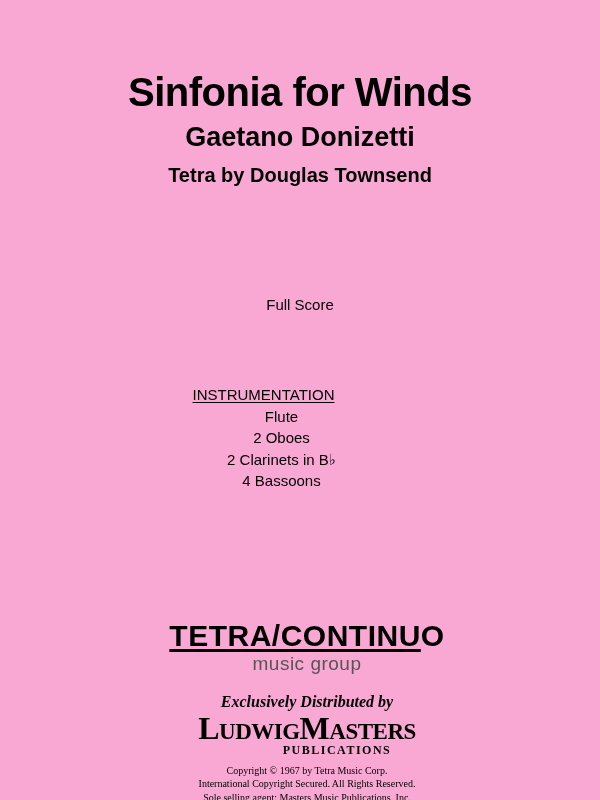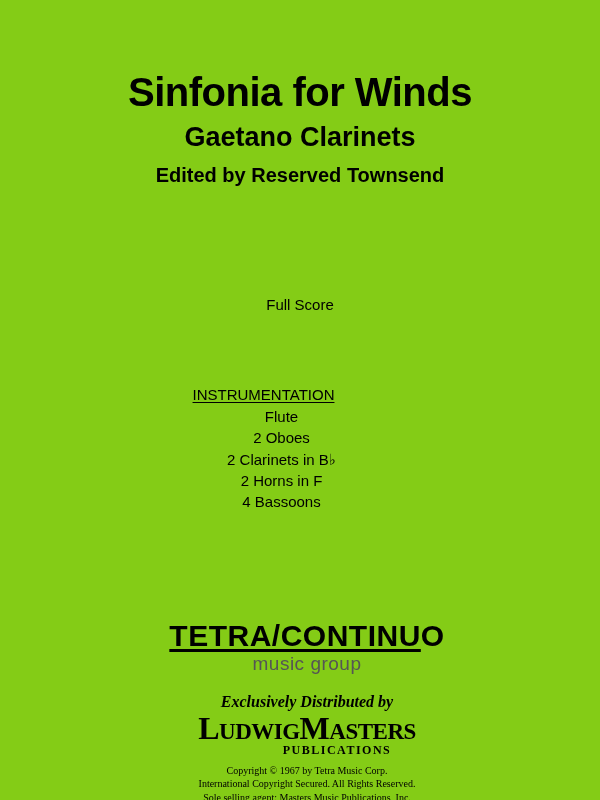--- a/index.html
+++ b/index.html
@@ -11,21 +11,21 @@
     width: 600px;
     height: 800px;
     font-family: "Liberation Sans", sans-serif;
     color: #000000;
     overflow: hidden;
   }
   .page {
     position: relative;
     width: 600px;
     height: 800px;
-    background: #84cc16;
+    background: #f9a8d4;
   }
 
   
   .title-block {
     position: absolute;
     top: 70px;
     left: 0;
     width: 600px;
     text-align: center;
   }
@@ -164,33 +164,32 @@
     white-space: nowrap;
   }
 </style>
 </head>
 <body>
 
 <div class="page">
 
   <div class="title-block">
     <div class="work-title">Sinfonia for Winds</div>
-    <div class="composer">Gaetano Clarinets</div>
-    <div class="editor">Edited by Reserved Townsend</div>
+    <div class="composer">Gaetano Donizetti</div>
+    <div class="editor">Tetra by Douglas Townsend</div>
   </div>
 
   <div class="score-type">Full Score</div>
 
   <div class="instrumentation">
     <div class="instr-heading">INSTRUMENTATION</div>
     <ul class="instr-list">
       <li>Flute</li>
       <li>2 Oboes</li>
       <li><span>2 Clarinets in B</span><span class="flat-sign">♭</span></li>
-      <li>2 Horns in F</li>
       <li>4 Bassoons</li>
     </ul>
   </div>
 
   <div class="publisher">
     <div class="tetra-line"><span class="underlined">TETRA/CONTINU</span><span>O</span></div>
     <div class="music-group">music group</div>
 
     <div class="exclusively">Exclusively Distributed by</div>
 

